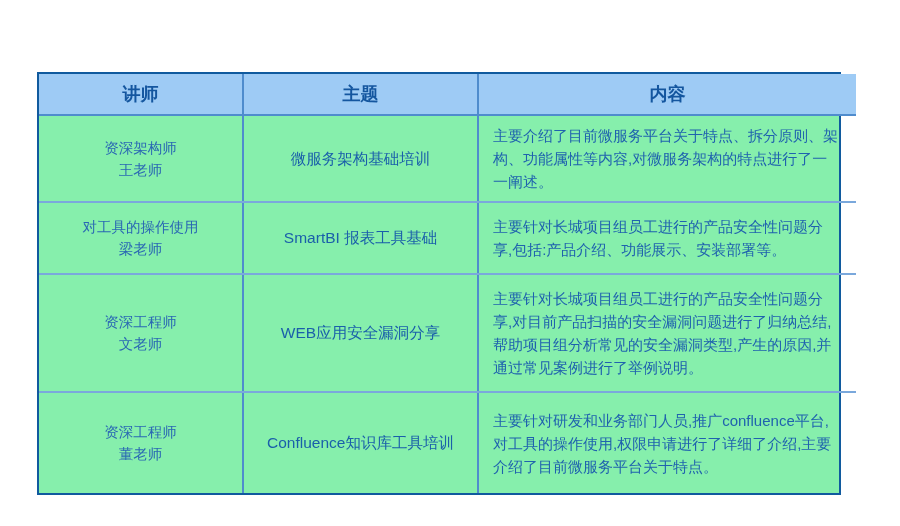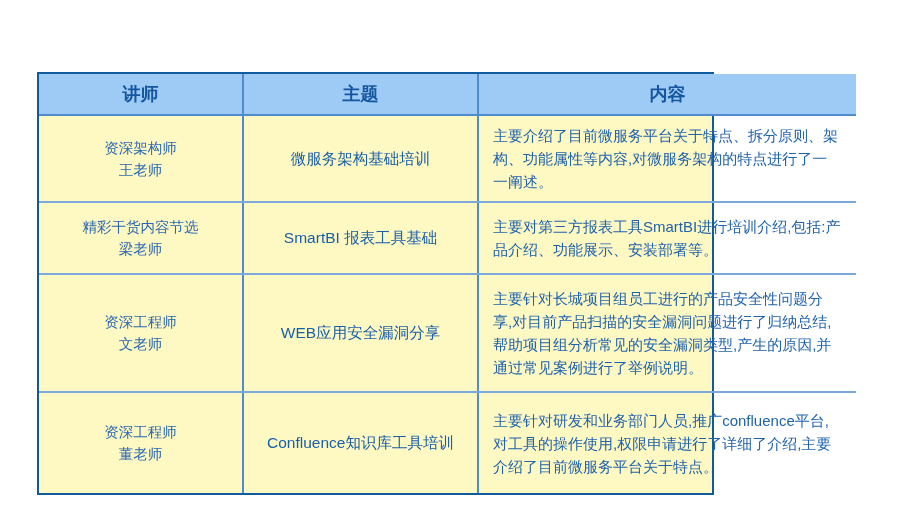--- a/index.html
+++ b/index.html
@@ -28,24 +28,24 @@
     font-size: 25px;
     font-weight: bold;
     color: #14569f;
     letter-spacing: 1px;
     line-height: 32px;
   }
   .table-wrap {
     position: absolute;
     left: 37px;
     top: 72px;
-    width: 677px;
+    width: 804px;
     border: 2px solid #105a9e;
     box-sizing: border-box;
-    background: #fef9c3;
+    background: #86efac;
   }
   table.content-table {
     width: 100%;
     border-collapse: collapse;
     table-layout: fixed;
   }
   table.content-table col.c-teacher { width: 204px; }
   table.content-table col.c-topic   { width: 235px; }
   table.content-table col.c-desc    { width: 378px; }
 
@@ -131,26 +131,26 @@
             <span class="teacher-line">王老师</span>
           </td>
           <td class="topic-cell">微服务架构基础培训</td>
           <td class="desc-cell">
             <span class="desc-text">主要介绍了目前微服务平台关于特点、拆分原则、架构、功能属性等内容,对微服务架构的特点进行了一一阐述。</span>
           </td>
         </tr>
 
         <tr class="row-h2">
           <td class="teacher-cell">
-            <span class="teacher-line">精彩干货内容节选</span>
+            <span class="teacher-line">对工具的操作使用</span>
             <span class="teacher-line">梁老师</span>
           </td>
           <td class="topic-cell">SmartBI 报表工具基础</td>
           <td class="desc-cell">
-            <span class="desc-text">主要对第三方报表工具SmartBI进行培训介绍,包括:产品介绍、功能展示、安装部署等。</span>
+            <span class="desc-text">主要针对长城项目组员工进行的产品安全性问题分享,包括:产品介绍、功能展示、安装部署等。</span>
           </td>
         </tr>
 
         <tr class="row-h3">
           <td class="teacher-cell">
             <span class="teacher-line">资深工程师</span>
             <span class="teacher-line">文老师</span>
           </td>
           <td class="topic-cell">WEB应用安全漏洞分享</td>
           <td class="desc-cell">

